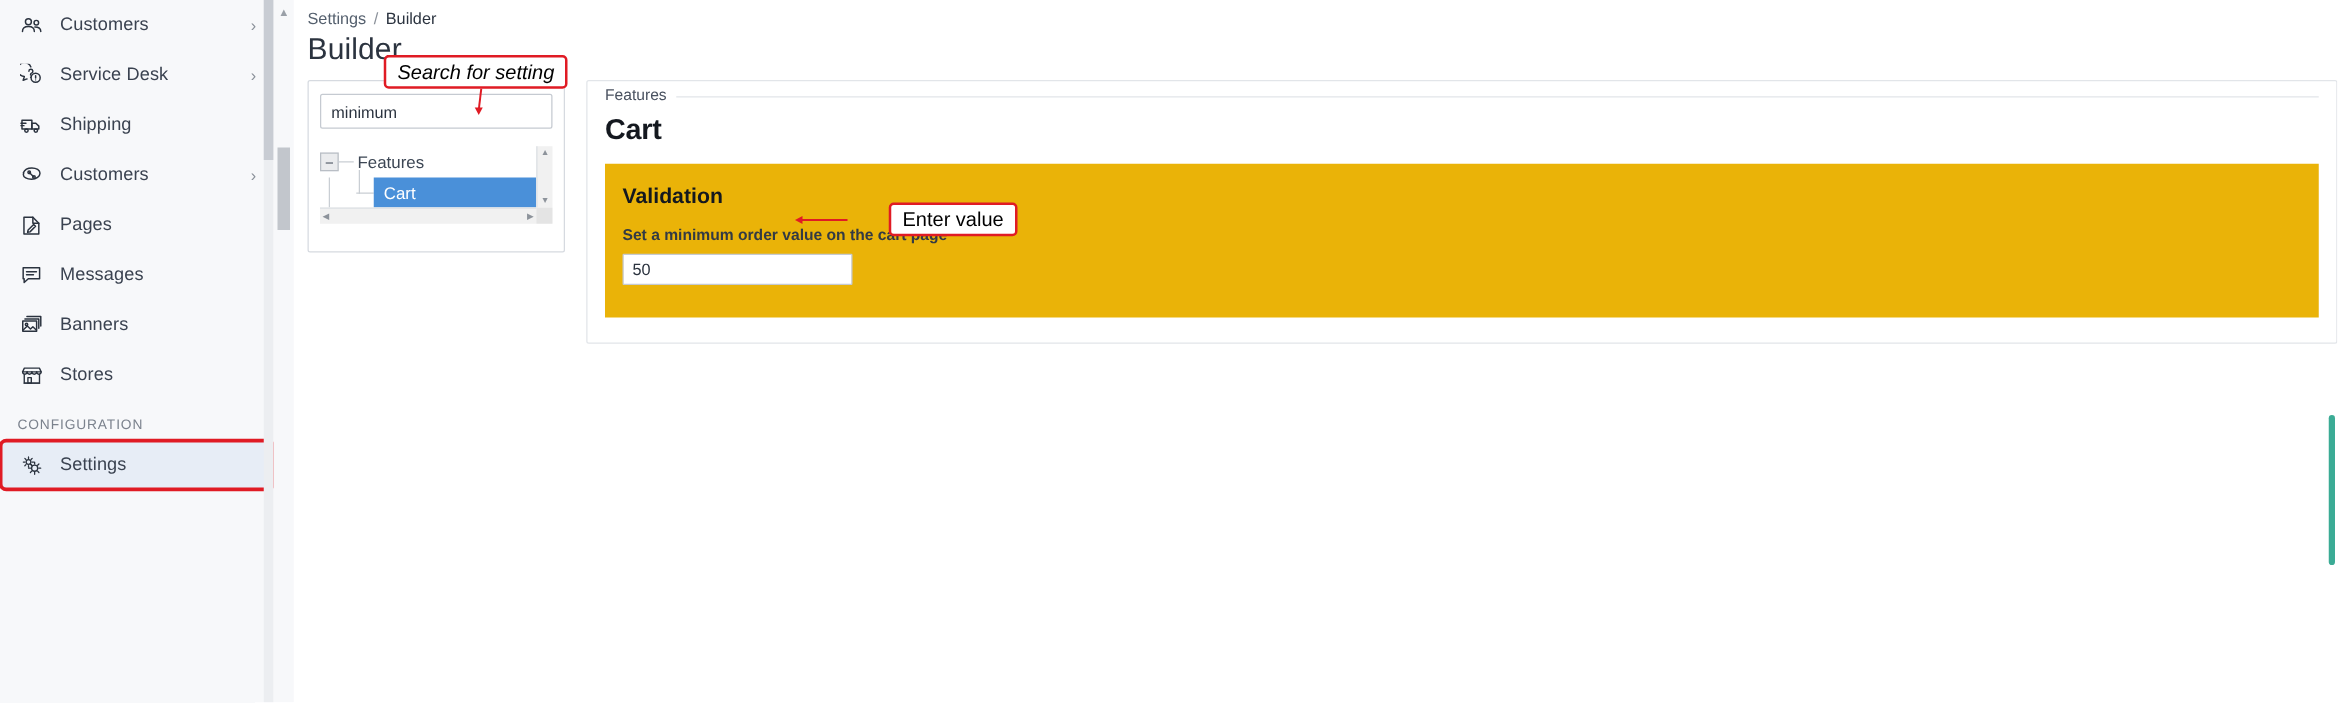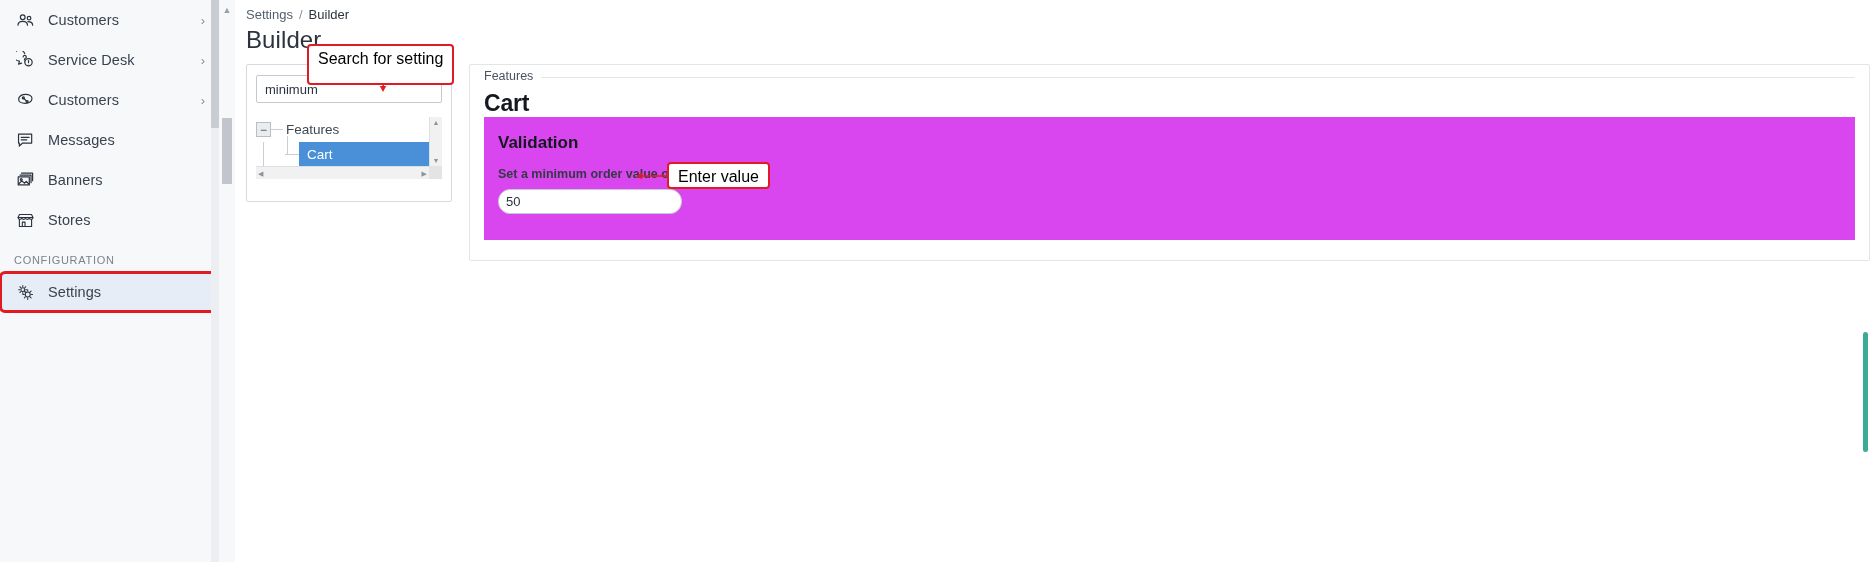--- a/index.html
+++ b/index.html
@@ -355,42 +355,43 @@
     color: #4a5260;
   }
   .cart-heading {
     font-size: 23px;
     font-weight: 700;
     color: #14181f;
     margin: 12px 0 0 0;
     letter-spacing: -0.2px;
   }
   .validation-block {
-    background: #d946ef;
+    margin-top: 14px;
+    background: #eab308;
     padding: 16px 14px 26px 14px;
   }
   .validation-title {
     font-size: 17px;
     font-weight: 700;
     color: #14181f;
     margin: 0 0 0 0;
   }
   .validation-desc {
     font-size: 12.5px;
     font-weight: 700;
     color: #333a44;
     margin: 14px 0 0 0;
   }
   .value-input {
     margin-top: 8px;
     width: 184px;
     height: 25px;
     box-sizing: border-box;
     border: 1px solid #c5cad1;
-    border-radius: 12px;
+    border-radius: 1px;
     background: #ffffff;
     padding: 0 7px;
     font-size: 13px;
     color: #2b333f;
     font-family: "Liberation Sans", sans-serif;
     outline: none;
   }
 
   
   .right-edge-thumb {
@@ -413,25 +414,26 @@
     color: #000000;
     padding: 3px 9px 4px 9px;
     white-space: nowrap;
     box-sizing: border-box;
     z-index: 40;
     font-family: "Liberation Sans", sans-serif;
   }
   #anno-search {
     left: 307px;
     top: 44px;
-    height: 41px;
+    height: 27px;
     line-height: 19px;
+    font-style: italic;
   }
   #anno-enter {
-    left: 667px;
+    left: 711px;
     top: 162px;
     height: 27px;
     line-height: 19px;
     text-align: center;
   }
   .anno-arrow {
     position: absolute;
     z-index: 39;
   }
 </style>
@@ -465,35 +467,57 @@
             <circle cx="10.7" cy="13.6" r="0.7" fill="currentColor" stroke="none"></circle>
             <circle cx="15.8" cy="14.2" r="4.6"></circle>
             <path d="M15.8 12.1v2.4"></path>
             <circle cx="15.8" cy="16.3" r="0.6" fill="currentColor" stroke="none"></circle>
           </svg>
         </span>
         <span class="nav-label">Service Desk</span>
         <span class="nav-chevron">›</span>
       </li>
 
+      <li class="nav-item">
+        <span class="nav-icon">
+          <svg width="19" height="19" viewBox="0 0 24 24" fill="none" stroke="currentColor" stroke-width="1.5" stroke-linecap="round" stroke-linejoin="round">
+            <path d="M2 6.5h10v9H2z"></path>
+            <path d="M12 9.5h4l3 3v3h-7z"></path>
+            <circle cx="6.5" cy="17" r="1.7"></circle>
+            <circle cx="16" cy="17" r="1.7"></circle>
+            <path d="M1 9.5h5M1 12h3"></path>
+          </svg>
+        </span>
+        <span class="nav-label">Shipping</span>
+      </li>
 
       <li class="nav-item">
         <span class="nav-icon">
           <svg width="19" height="19" viewBox="0 0 24 24" fill="none" stroke="currentColor" stroke-width="1.5" stroke-linecap="round" stroke-linejoin="round">
             <path d="M3.4 9.2C4.6 6.1 8 4.2 12 4.2c4.6 0 8.2 2.3 8.2 5.4 0 3.4-3.6 6-8.6 6-4.6 0-8.2-2-8.2-4.6 0-.6.1-1.2.4-1.8z"></path>
             <path d="M9.4 8.8l4.6 4.6"></path>
             <circle cx="9.3" cy="8.7" r="1.3"></circle>
             <circle cx="14.1" cy="13.4" r="1.3"></circle>
           </svg>
         </span>
         <span class="nav-label">Customers</span>
         <span class="nav-chevron">›</span>
       </li>
 
 
+      <li class="nav-item">
+        <span class="nav-icon">
+          <svg width="19" height="19" viewBox="0 0 24 24" fill="none" stroke="currentColor" stroke-width="1.5" stroke-linecap="round" stroke-linejoin="round">
+            <path d="M4 3.5h9l6 6v11H4z"></path>
+            <path d="M13 3.5v6h6"></path>
+            <path d="M8.2 16.4l5.6-5.6 1.9 1.9-5.6 5.6-2.4.5z"></path>
+          </svg>
+        </span>
+        <span class="nav-label">Pages</span>
+      </li>
 
       <li class="nav-item">
         <span class="nav-icon">
           <svg width="19" height="19" viewBox="0 0 24 24" fill="none" stroke="currentColor" stroke-width="1.5" stroke-linecap="round" stroke-linejoin="round">
             <path d="M3.2 4h16.6v11.2H8.4L4.2 19v-3.8H3.2z"></path>
             <path d="M6.6 8h10M6.6 11.2h7"></path>
           </svg>
         </span>
         <span class="nav-label">Messages</span>
       </li>

